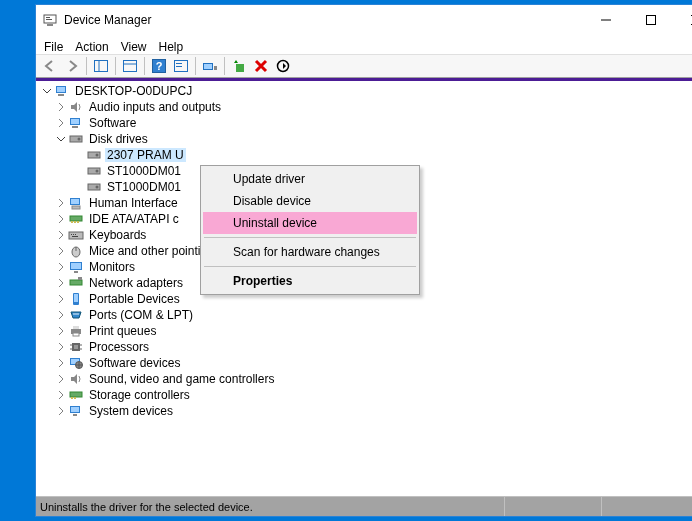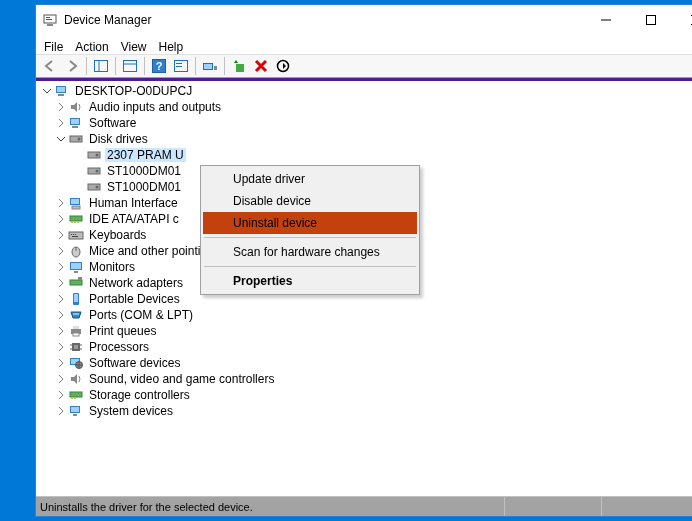--- a/index.html
+++ b/index.html
@@ -23,21 +23,21 @@
 .indent { display: inline-block; width: 18px; }
 .expander { width: 14px; height: 14px; display: inline-flex; align-items: center; justify-content: center; cursor: default; }
 .node-icon { width: 16px; height: 16px; margin-right: 3px; display: inline-flex; align-items: center; justify-content: center; }
 .node-label { padding: 0 2px; }
 .selected { background: #cce8ff; }
 .statusbar { height: 20px; border-top: 1px solid #c0c0c0; font-size: 11px; display: flex; align-items: center; padding-left: 4px; background: #a3a3a3; position: relative; }
 .status-seg1 { position: absolute; left: 468px; top: 0; bottom: 0; width: 1px; background: #c0c0c0; }
 .status-seg2 { position: absolute; left: 565px; top: 0; bottom: 0; width: 1px; background: #c0c0c0; }
 .ctxmenu { position: absolute; background: #f0f0f0; border: 1px solid #a0a0a0; box-shadow: 3px 3px 3px rgba(0,0,0,.2); font-size: 12px; padding: 2px; }
 .ctx-item { height: 22px; display: flex; align-items: center; padding: 0 30px 0 30px; cursor: default; }
-.ctx-item.highlighted { background: #c2410c; }
+.ctx-item.highlighted { background: #f9a8d4; }
 .ctx-sep { height: 1px; background: #c0c0c0; margin: 3px 1px; }
 .ctx-prop { font-weight: bold; }
 svg { display: block; }
 </style>
 </head>
 <body>
 
 <div class="window">
 
   <div class="titlebar">

